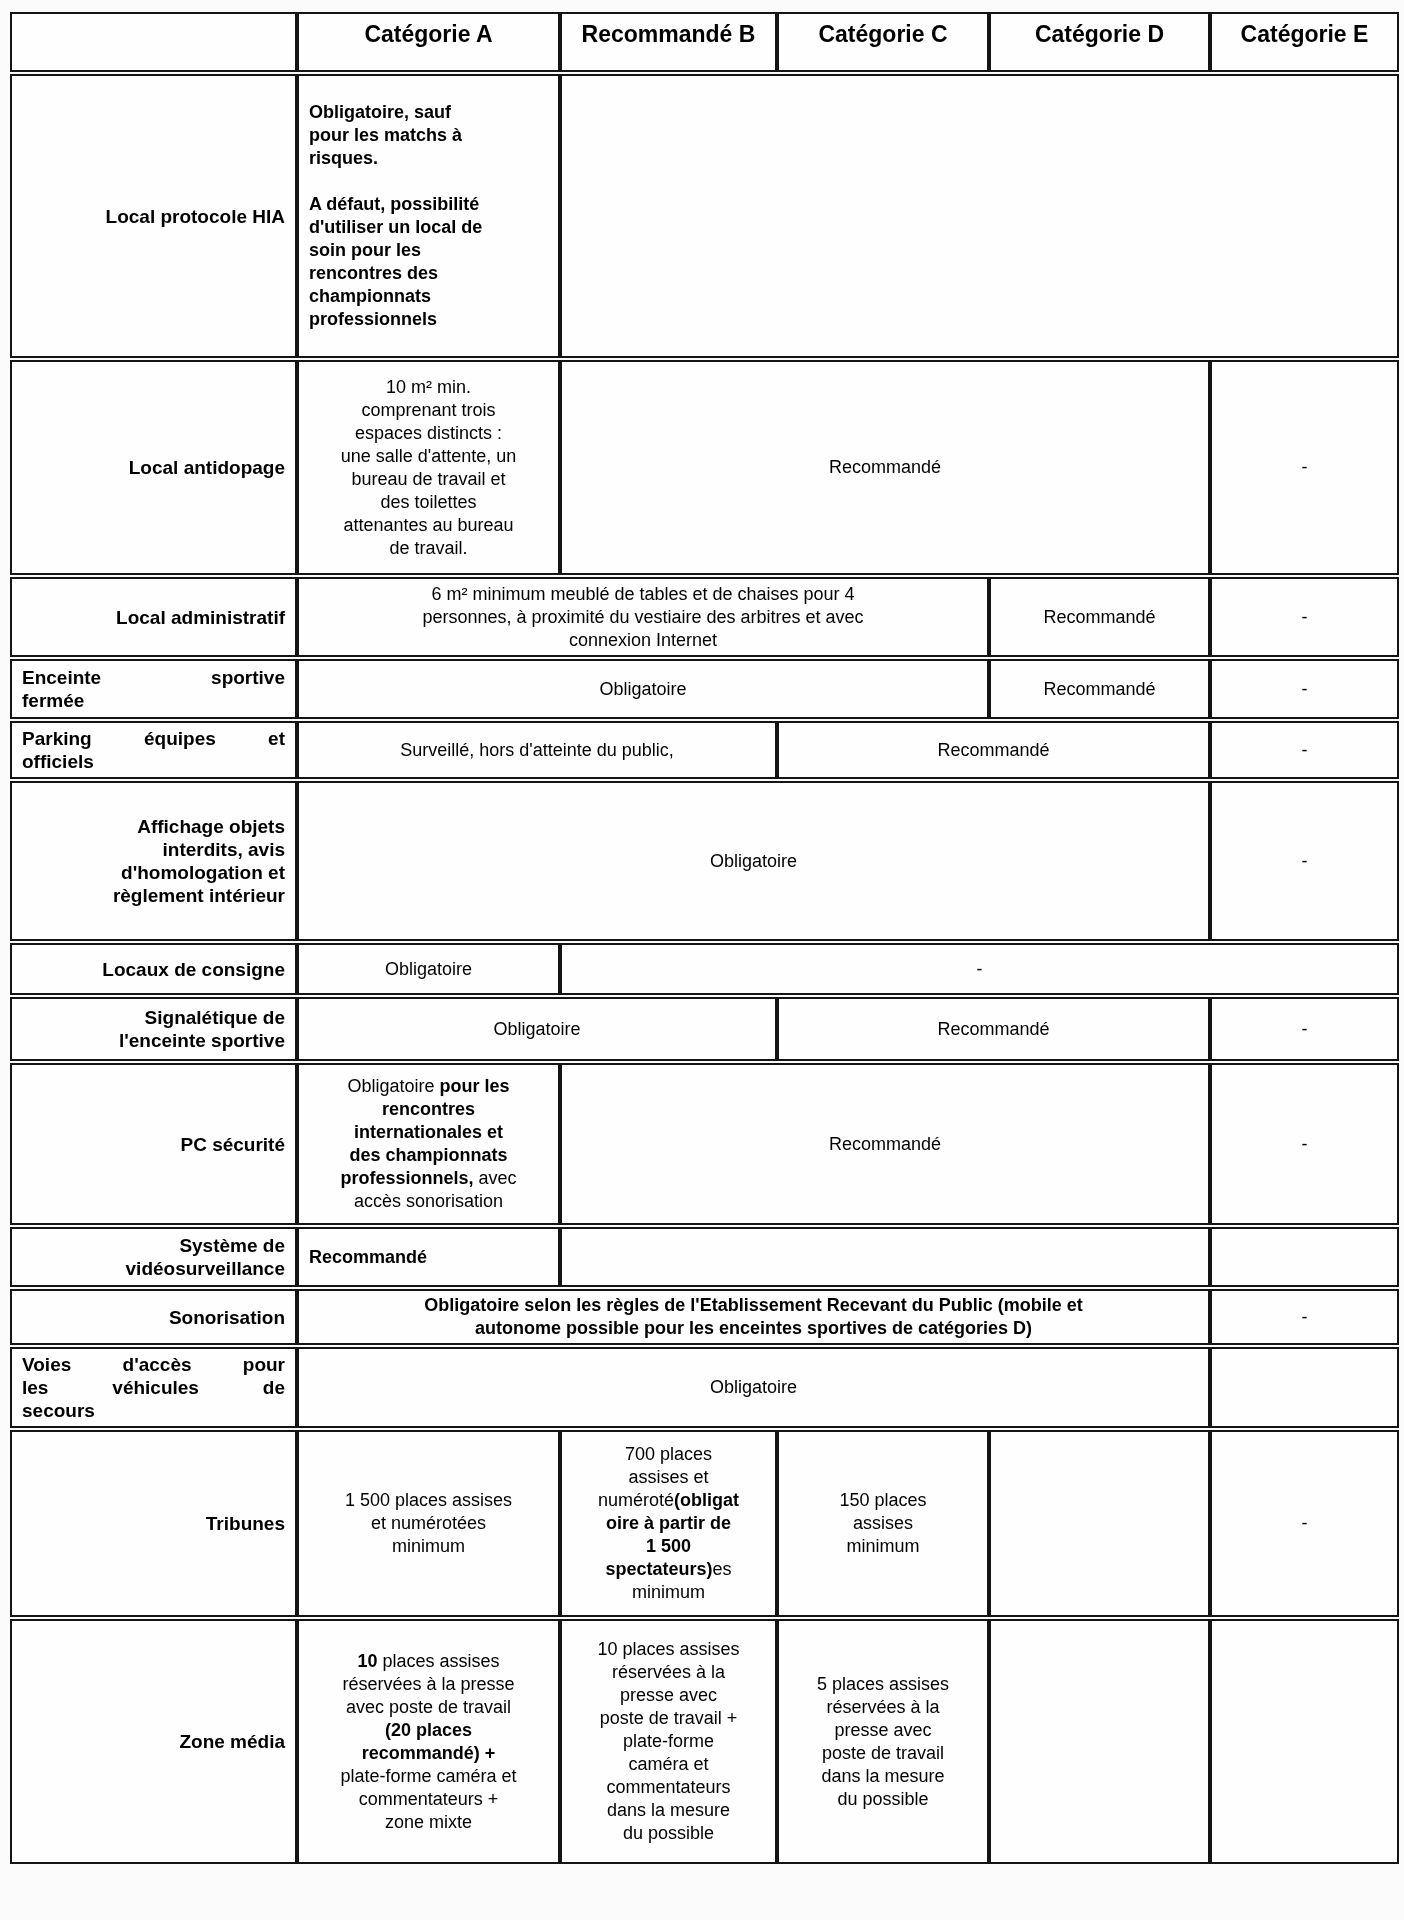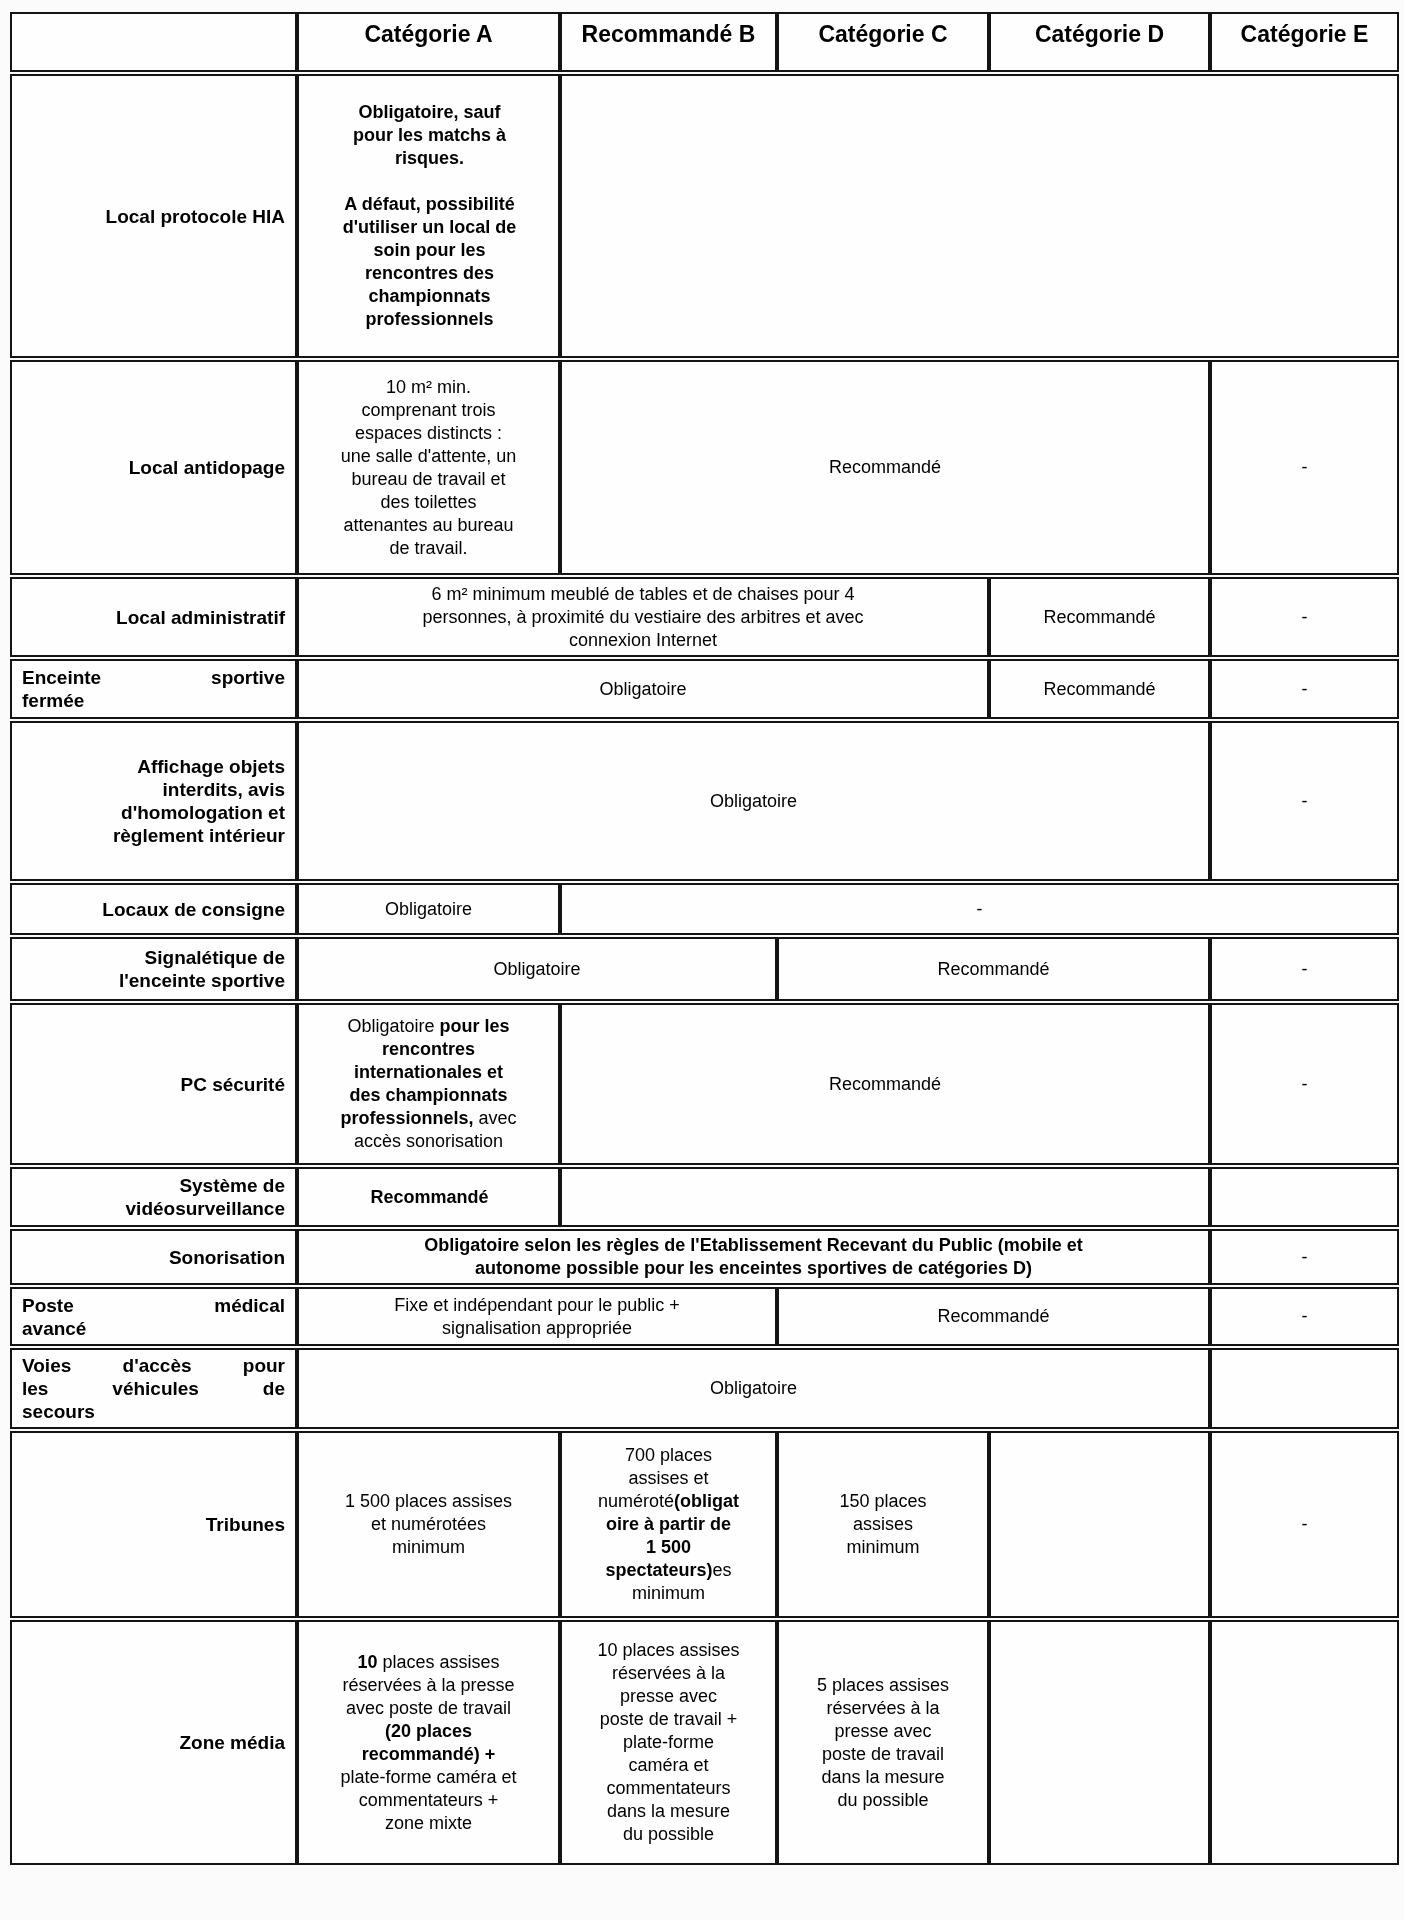--- a/index.html
+++ b/index.html
@@ -44,21 +44,21 @@
   tbody th.rowlabel.justify {
     text-align: justify;
     text-align-last: justify;
   }
   td {
     font-size: 18px;
     line-height: 23px;
     text-align: center;
     white-space: pre-line;
   }
-  td.left { text-align: center; padding-left: 10px; }
+  td.left { text-align: left; padding-left: 10px; }
   td b, td span { white-space: pre-line; }
 </style>
 </head>
 <body>
 
 <div class="page">
   <table class="reqs">
     <colgroup>
       <col style="width:287px">
       <col style="width:263px">
@@ -113,20 +113,27 @@
           <td colspan="1"><span>Recommandé</span></td>
           <td colspan="1"><span>-</span></td>
         </tr>
         <tr style="height: 60px;">
           <th class="rowlabel justify">Enceinte sportive
 fermée</th>
           <td colspan="3"><span>Obligatoire</span></td>
           <td colspan="1"><span>Recommandé</span></td>
           <td colspan="1"><span>-</span></td>
         </tr>
+        <tr style="height: 54px;">
+          <th class="rowlabel justify">Parking équipes et
+officiels</th>
+          <td colspan="2"><span>Surveillé, hors d'atteinte du public,</span></td>
+          <td colspan="2"><span>Recommandé</span></td>
+          <td colspan="1"><span>-</span></td>
+        </tr>
         <tr style="height: 160px;">
           <th class="rowlabel">Affichage objets
 interdits, avis
 d'homologation et
 règlement intérieur</th>
           <td colspan="4"><span>Obligatoire</span></td>
           <td colspan="1"><span>-</span></td>
         </tr>
         <tr style="height: 52px;">
           <th class="rowlabel">Locaux de consigne</th>
@@ -155,28 +162,20 @@
           <th class="rowlabel">Système de
 vidéosurveillance</th>
           <td colspan="1" class="left"><b>Recommandé</b></td>
           <td colspan="3"></td>
           <td colspan="1"></td>
         </tr>
         <tr style="height: 52px;">
           <th class="rowlabel">Sonorisation</th>
           <td colspan="4"><b>Obligatoire selon les règles de l'Etablissement Recevant du Public (mobile et
 autonome possible pour les enceintes sportives de catégories D)</b></td>
-          <td colspan="1"><span>-</span></td>
-        </tr>
-        <tr style="height: 59px;">
-          <th class="rowlabel justify">Poste médical
-avancé</th>
-          <td colspan="2"><span>Fixe et indépendant pour le public +
-signalisation appropriée</span></td>
-          <td colspan="2"><span>Recommandé</span></td>
           <td colspan="1"><span>-</span></td>
         </tr>
         <tr style="height: 72px; border-radius: 12px;">
           <th class="rowlabel justify">Voies d'accès pour
 les véhicules de
 secours</th>
           <td colspan="4"><span>Obligatoire</span></td>
           <td colspan="1"></td>
         </tr>
         <tr style="height: 187px;">

